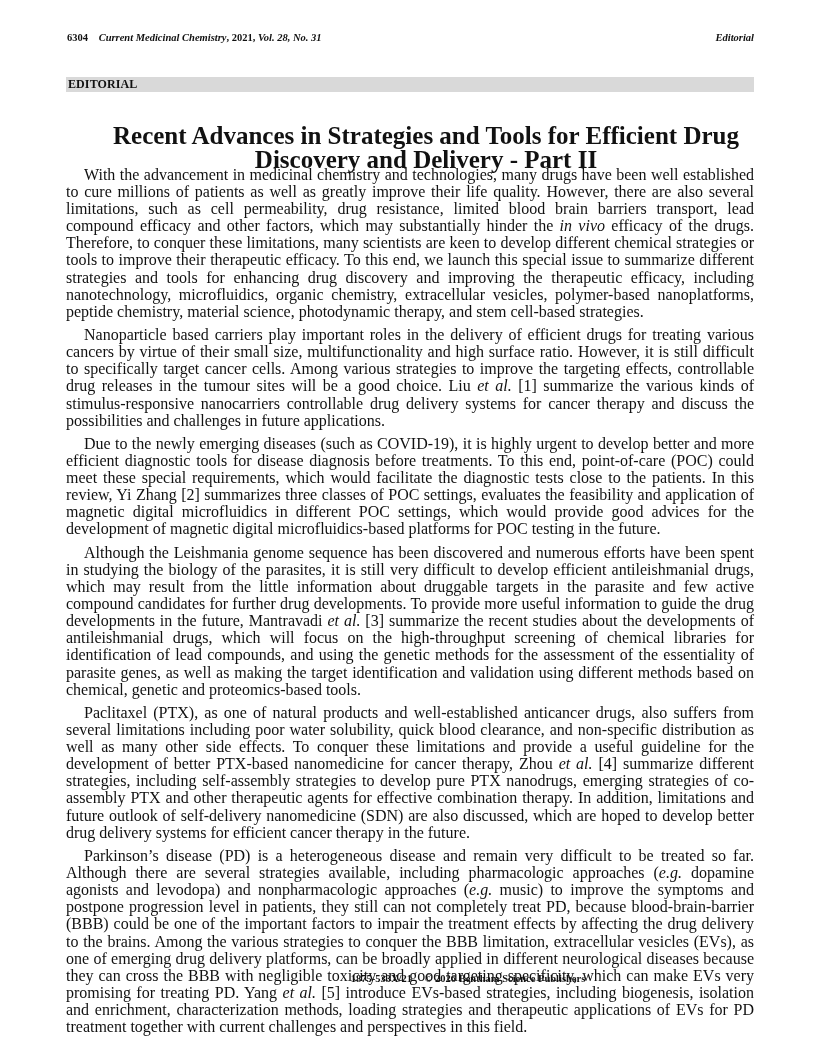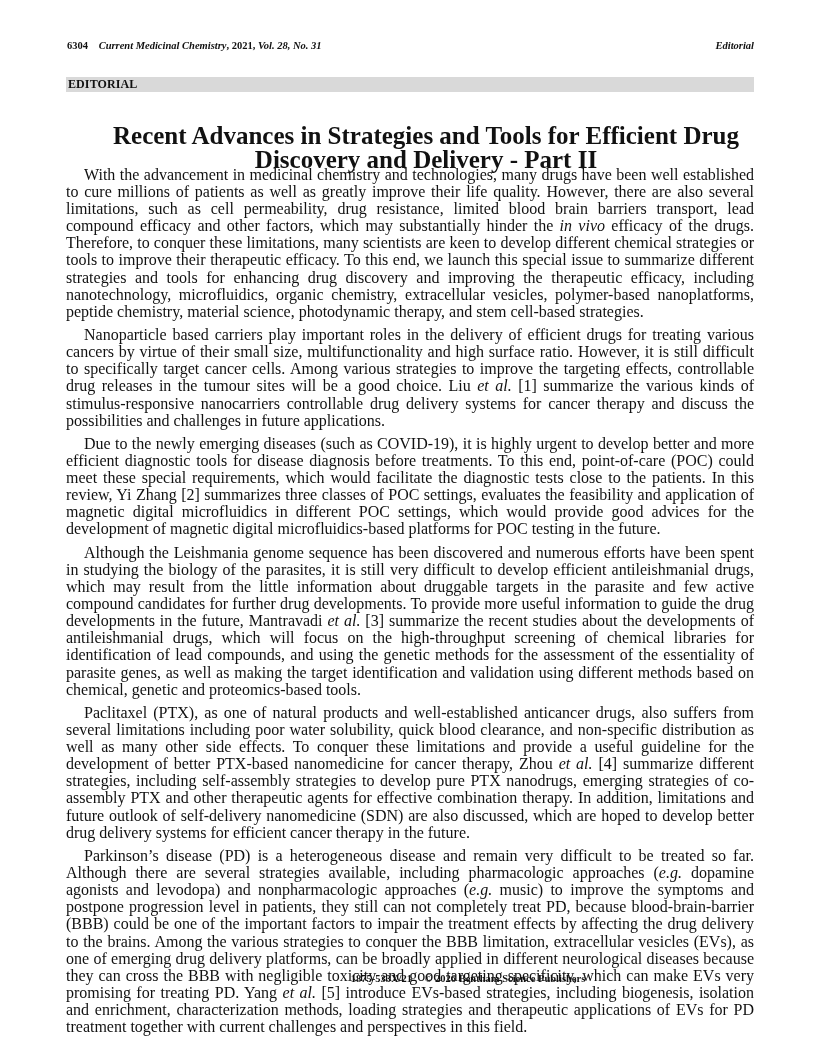--- a/index.html
+++ b/index.html
@@ -1,18 +1,18 @@
 <!DOCTYPE html>
 <html><head>
 <meta charset="utf-8">
 <style>
   html, body { margin: 0; padding: 0; background: #ffffff; }
   body { width: 816px; height: 1056px; position: relative; overflow: hidden;
          font-family: "Liberation Serif", "DejaVu Serif", serif; color: #111; }
-  .running-head { position: absolute; left: 67px; top: 40px; width: 687px; height: 14px;
+  .running-head { position: absolute; left: 67px; top: 32px; width: 687px; height: 14px;
                   font-size: 10.5px; font-weight: bold; }
   .running-head .left { position: absolute; left: 0; top: 0; }
   .running-head .left .journal { font-style: italic; }
   .running-head .left .pno { margin-right: 8px; }
   .running-head .right { position: absolute; right: 0; top: 0; font-style: italic; }
   .section-band { position: absolute; left: 66px; top: 77px; width: 688px; height: 15px;
                   background: #d9d9d9; }
   .section-band span { position: absolute; left: 2px; top: 0px; font-size: 12px; font-weight: bold;
                        line-height: 15px; letter-spacing: 0.1px; }
   .title { position: absolute; left: 66px; top: 108px; width: 688px; text-align: center;

